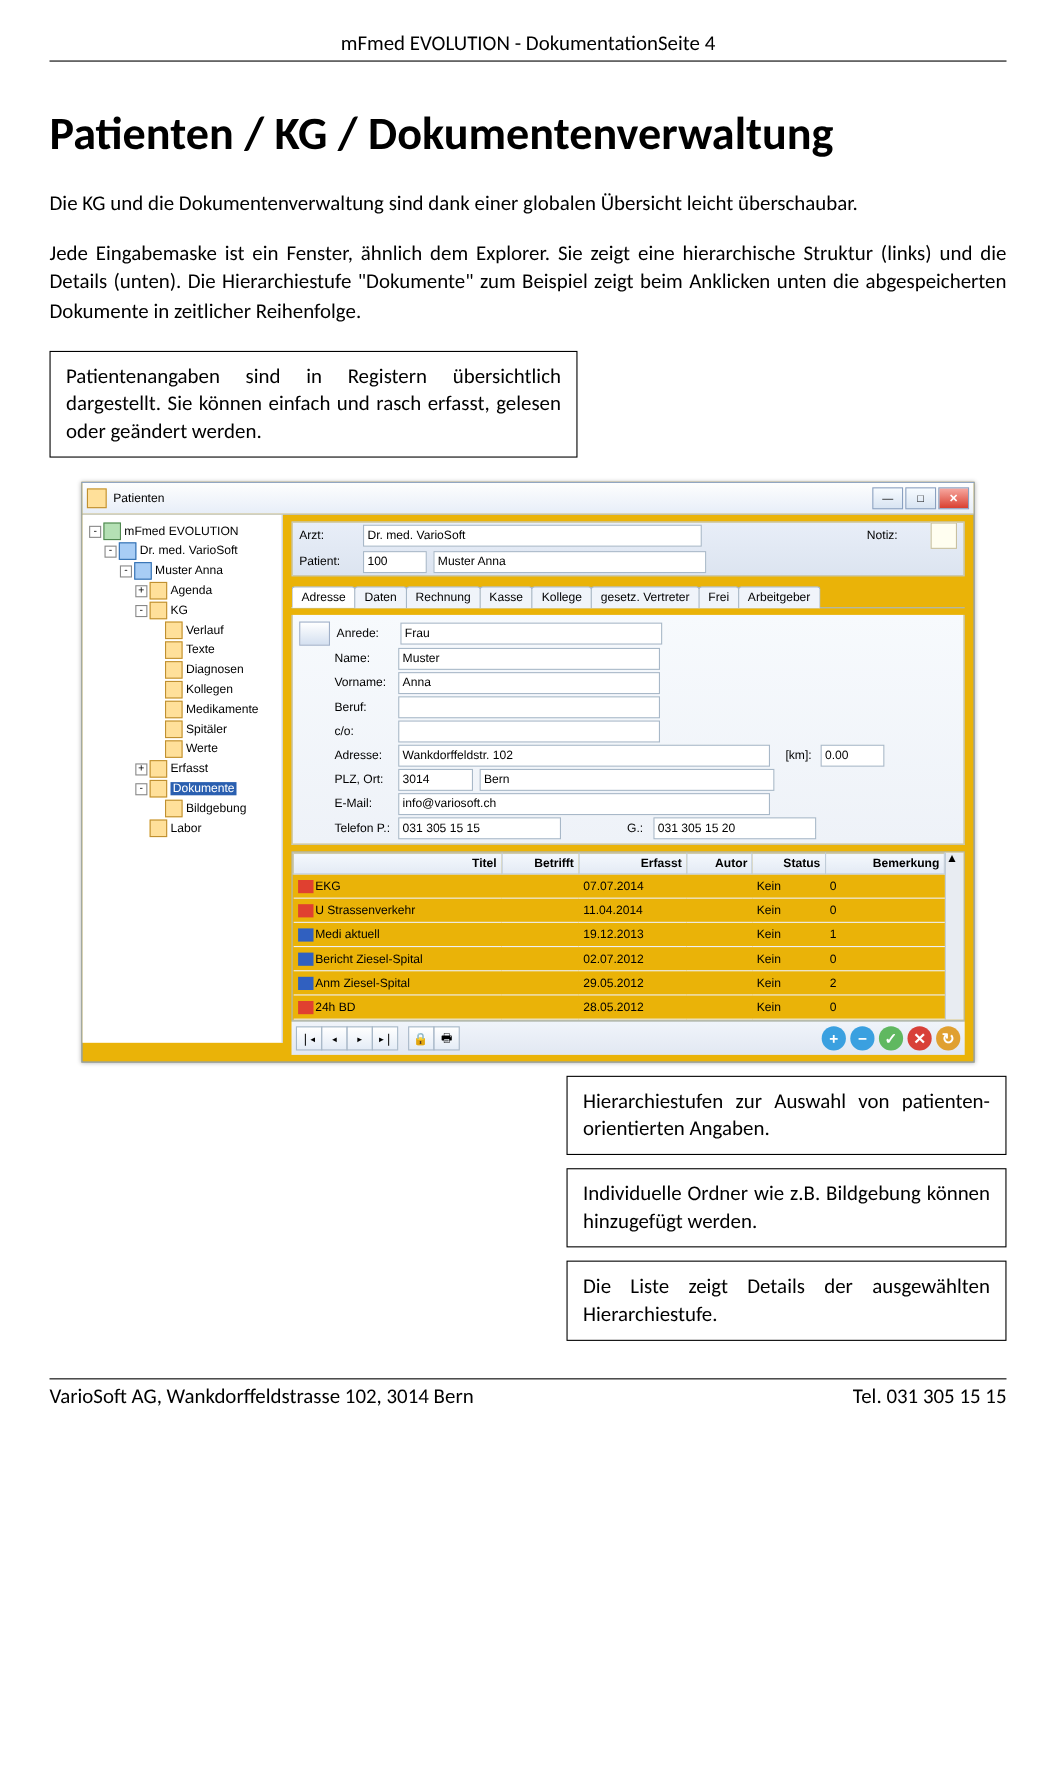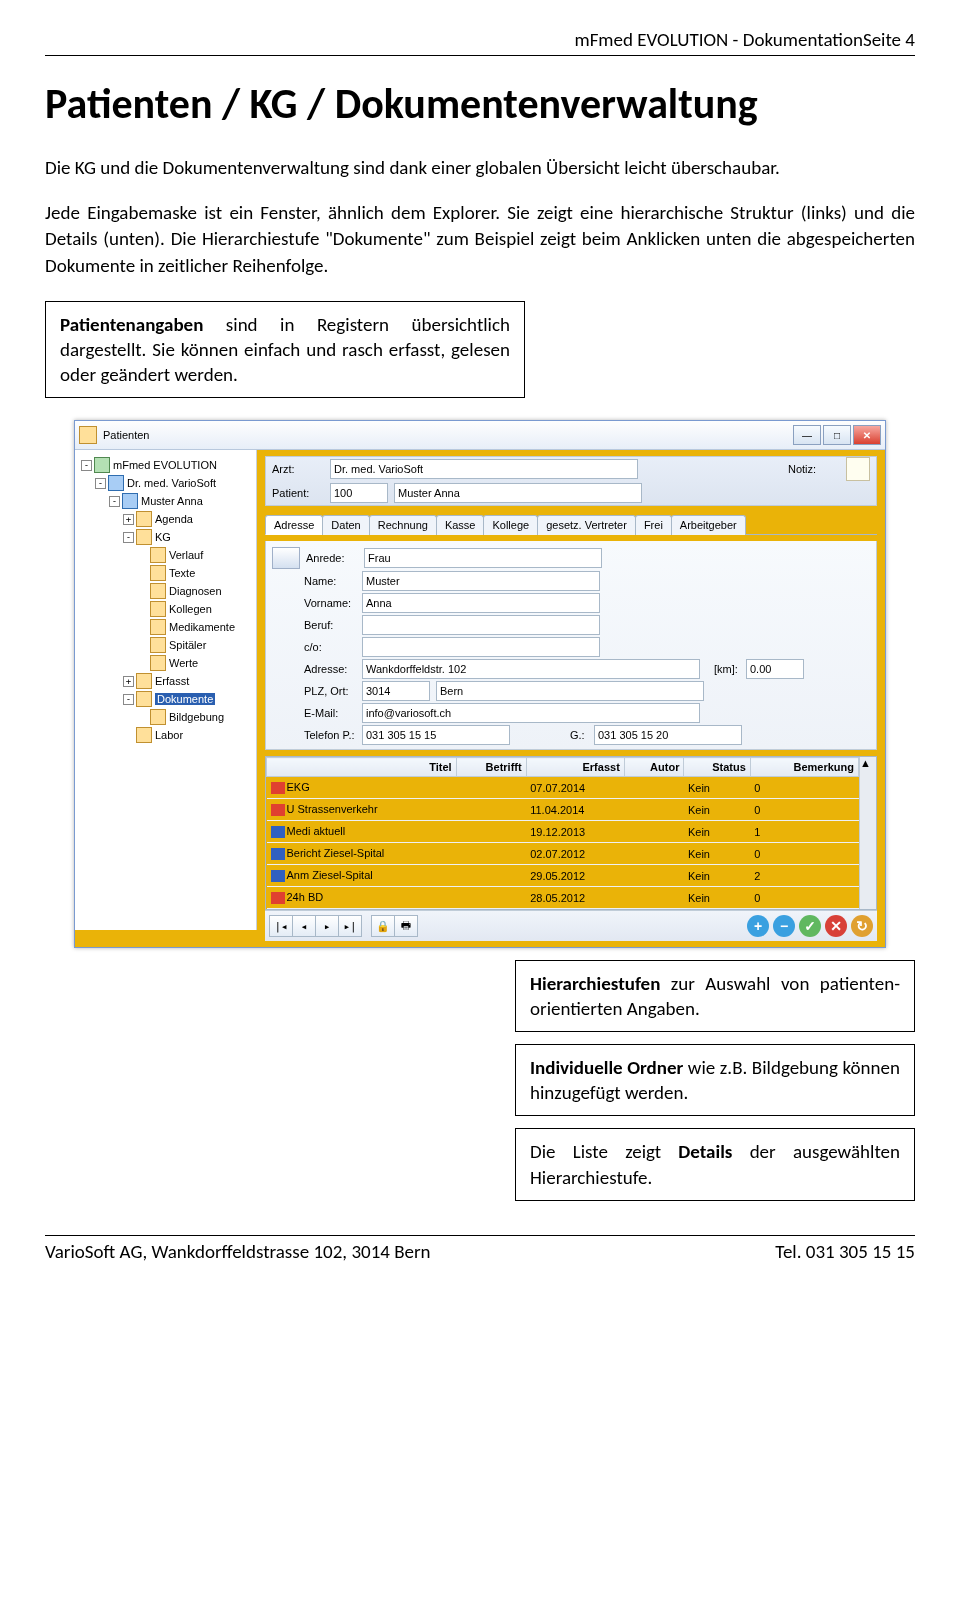--- a/index.html
+++ b/index.html
@@ -1,23 +1,23 @@
 <!DOCTYPE html>
 <html><head>
 <meta charset="utf-8">
 <style>
 body{margin:0;font-family:Calibri,Arial,sans-serif;font-size:16px;color:#000;background:#fff;width:960px}
 .page{padding:28px 45px 20px 45px;box-sizing:border-box}
-.hdr{display:flex;justify-content:flex-end;font-size:19px;border-bottom:1.5px solid #000;padding-bottom:4px;margin-bottom:22px}
+.hdr{display:flex;justify-content:center;font-size:19px;border-bottom:1.5px solid #000;padding-bottom:4px;margin-bottom:40px}
 h1{font-size:42px;font-weight:bold;margin:0 0 26px 0}
 .body-text{font-size:19px;line-height:1.38;text-align:justify;margin-bottom:12px}
 .callout{border:1.5px solid #000;padding:10px 14px;font-size:19px;line-height:1.32;text-align:justify;margin-bottom:12px}
 .callout.top{width:450px;margin-top:22px;margin-bottom:22px}
 .callout.btm{width:370px;margin-left:auto;margin-top:12px}
-.bold{font-weight:bold}
+.bold{font-weight:normal}
 .ftr{display:flex;justify-content:space-between;font-size:19px;border-top:1.5px solid #000;padding-top:4px;margin-top:34px}
 
 .win{border:1px solid #7a9ad0;width:810px;margin:0 auto;font-family:Tahoma,Arial,sans-serif;font-size:11px;background:#eab308;box-shadow:0 0 4px rgba(0,0,0,0.3)}
 .ttlbar{display:flex;align-items:center;height:28px;background:linear-gradient(#fefefe,#e7eef8);border-bottom:1px solid #b8c8dd;padding:0 4px}
 .ttlbar .ico{width:16px;height:16px;margin-right:6px;background:#ffe09a;border:1px solid #c09030}
 .ttlbar .ttl{flex:1}
 .winbtn{width:26px;height:18px;border:1px solid #8aa0c0;background:linear-gradient(#f7fbff,#d8e4f2);margin-left:2px;display:flex;align-items:center;justify-content:center;font-size:10px}
 .winbtn.close{background:linear-gradient(#f7a8a0,#d94030);color:#fff;font-weight:bold}
 .wincontent{display:flex}
 .tree{width:190px;border-right:1px solid #c8d0dc;padding:6px 2px 2px 6px;background:#fff;height:480px;box-sizing:border-box}

